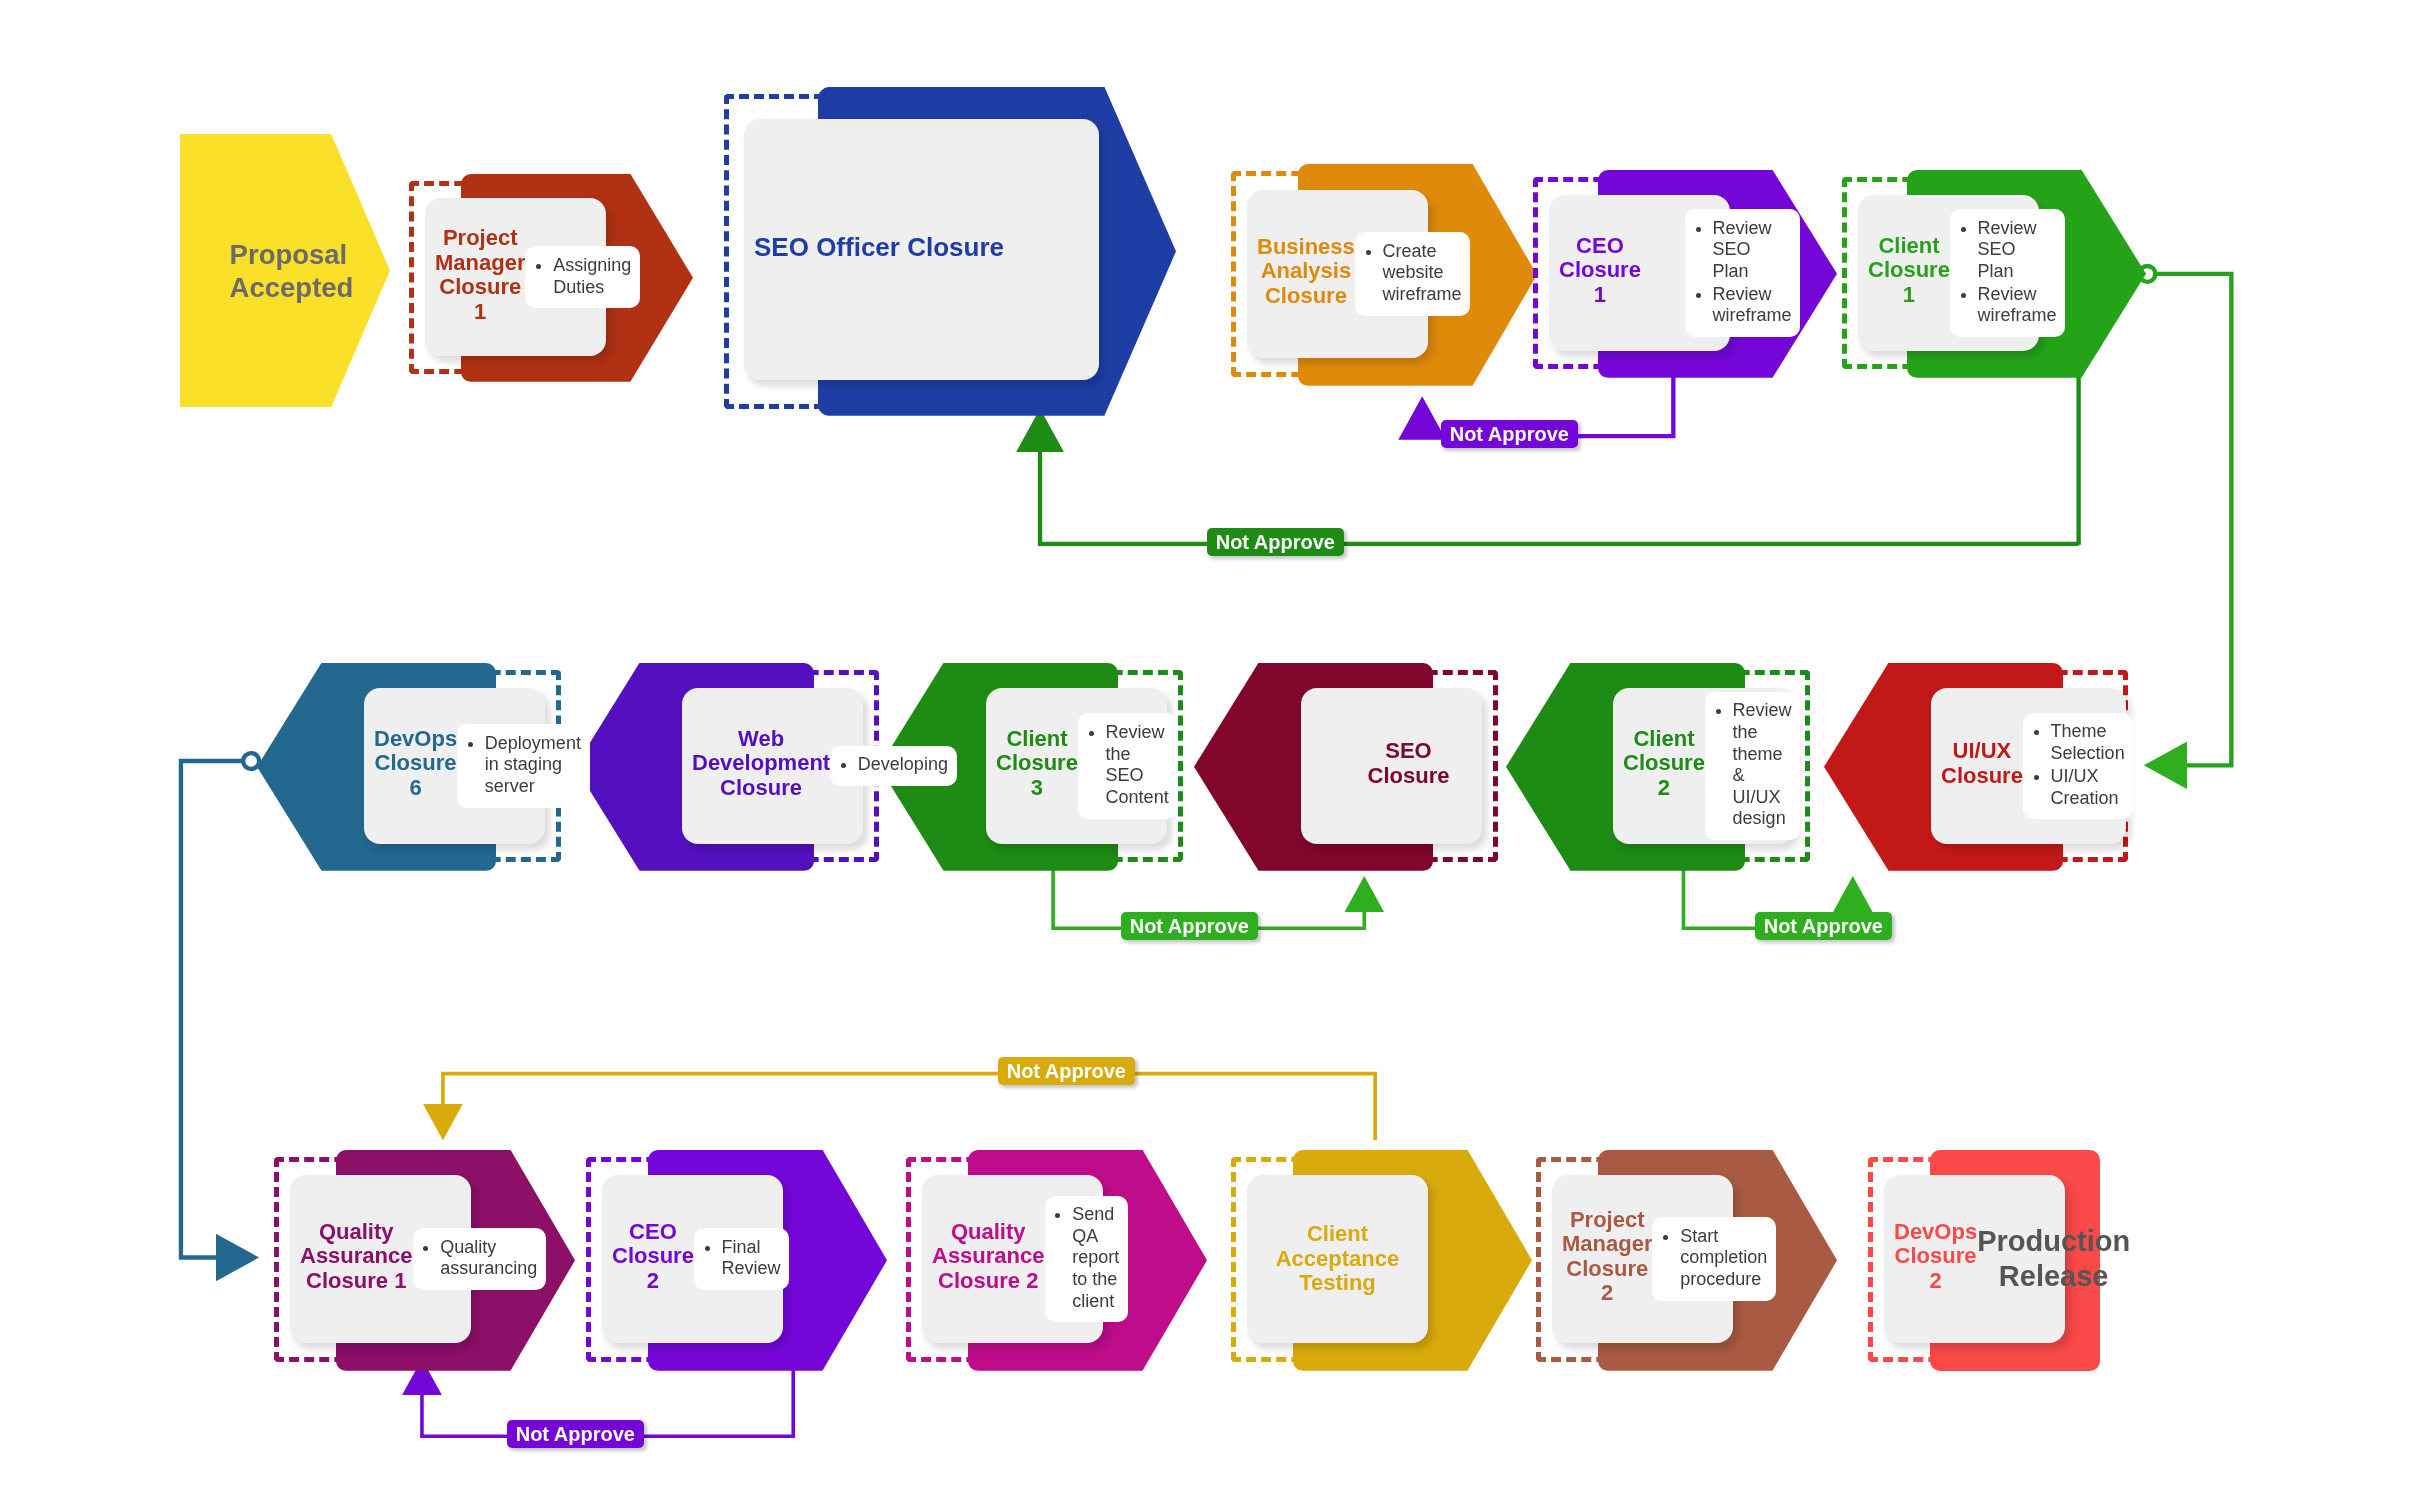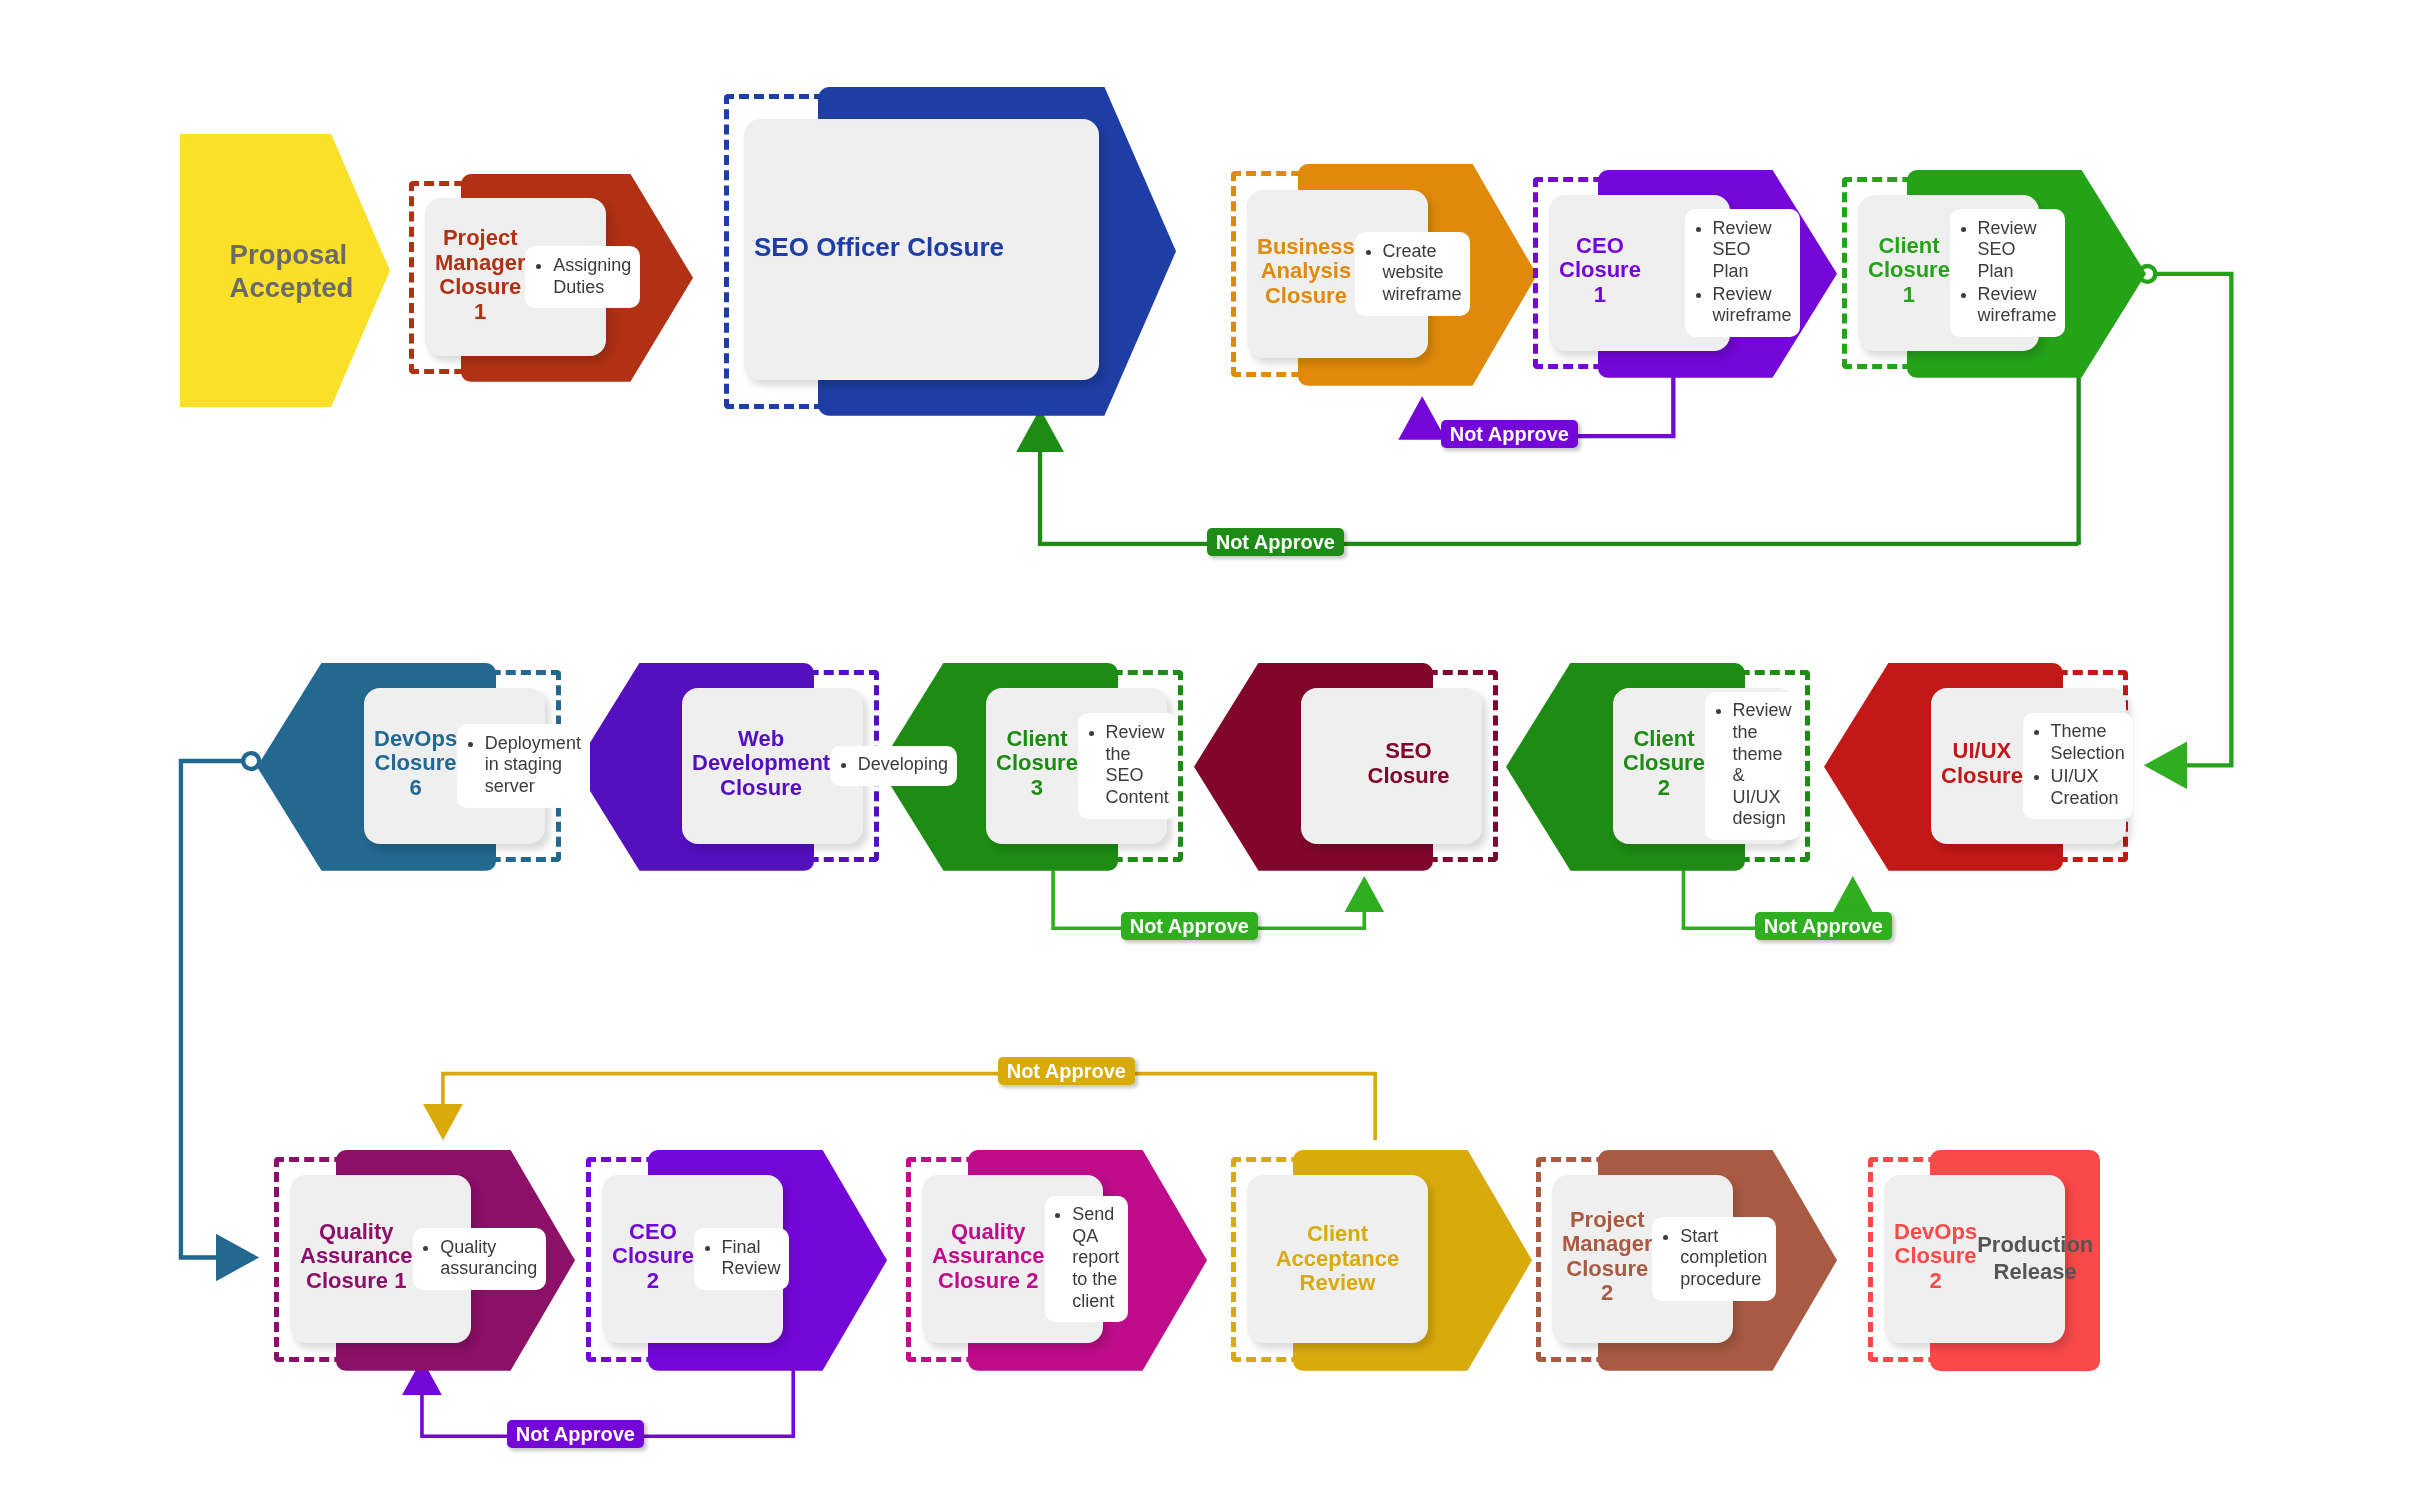--- a/index.html
+++ b/index.html
@@ -21,21 +21,21 @@
 
   
   .card{position:absolute;background:#efefef;border-radius:16px;
         box-shadow:4.3px 5.8px 7.2px rgba(0,0,0,.14);box-sizing:border-box;
         display:flex;flex-direction:row;align-items:center;padding:11.6px 10px;}
   .card .ttl{font-weight:bold;font-size:22px;line-height:1.12;text-align:center;margin:4.3px 0 8.7px;}
   .card .bulletbox{background:#ffffff;border-radius:10px;width:100%;box-sizing:border-box;
                    padding:7.2px 8.7px 8.7px 8.7px;}
   .card ul{margin:0;padding:0 0 0 19px;}
   .card li{font-size:18px;color:#3c3c3c;line-height:1.2;margin:1.4px 0;}
-  .card .plaintext{font-size:22px;color:#555555;font-weight:bold;text-align:center;line-height:1.22;}
+  .card .plaintext{font-size:29px;color:#555555;font-weight:bold;text-align:center;line-height:1.22;}
 
   
   .startshape{position:absolute;display:flex;align-items:center;justify-content:center;}
   .startshape span{font-size:27.5px;font-weight:bold;color:#6b6b6b;line-height:1.2;text-align:left;
                    display:block;padding-left:13px;}
 
   
   .pill{position:absolute;border-radius:5px;color:#ffffff;font-weight:bold;font-size:20px;
         display:flex;align-items:center;justify-content:center;
         box-shadow:2.2px 2.9px 3.6px rgba(0,0,0,.22);white-space:nowrap;padding:0 8.7px;height:28px;}
@@ -309,21 +309,21 @@
     </div>
   </div>
 
   <div class="node" style="left:1231px;top:1157px;">
     <div class="dashf" style="left:0;top:0;width:206px;height:205px;border-color:#D9AA0C;"></div>
     <div class="hex" style="left:62px;top:-7.2px;width:239px;height:221px;background:#D9AA0C;border-radius:10px;
                 clip-path:polygon(0 0, 73% 0, 100% 50%, 73% 100%, 0 100%);"></div>
     <div class="card" style="left:16px;top:18px;width:181px;height:168px;justify-content:center;">
       <div class="ttl" style="color:#D9AA0C;white-space:pre-line;margin:0;">Client
 Acceptance
-Review</div>
+Testing</div>
     </div>
   </div>
 
   <div class="node" style="left:1536px;top:1157px;">
     <div class="dashf" style="left:0;top:0;width:206px;height:205px;border-color:#A85A42;"></div>
     <div class="hex" style="left:62px;top:-7.2px;width:239px;height:221px;background:#A85A42;border-radius:10px;
                 clip-path:polygon(0 0, 73% 0, 100% 50%, 73% 100%, 0 100%);"></div>
     <div class="card" style="left:16px;top:18px;width:181px;height:168px;">
       <div class="ttl" style="color:#A85A42;white-space:pre-line;">Project Manager
 Closure 2</div>

